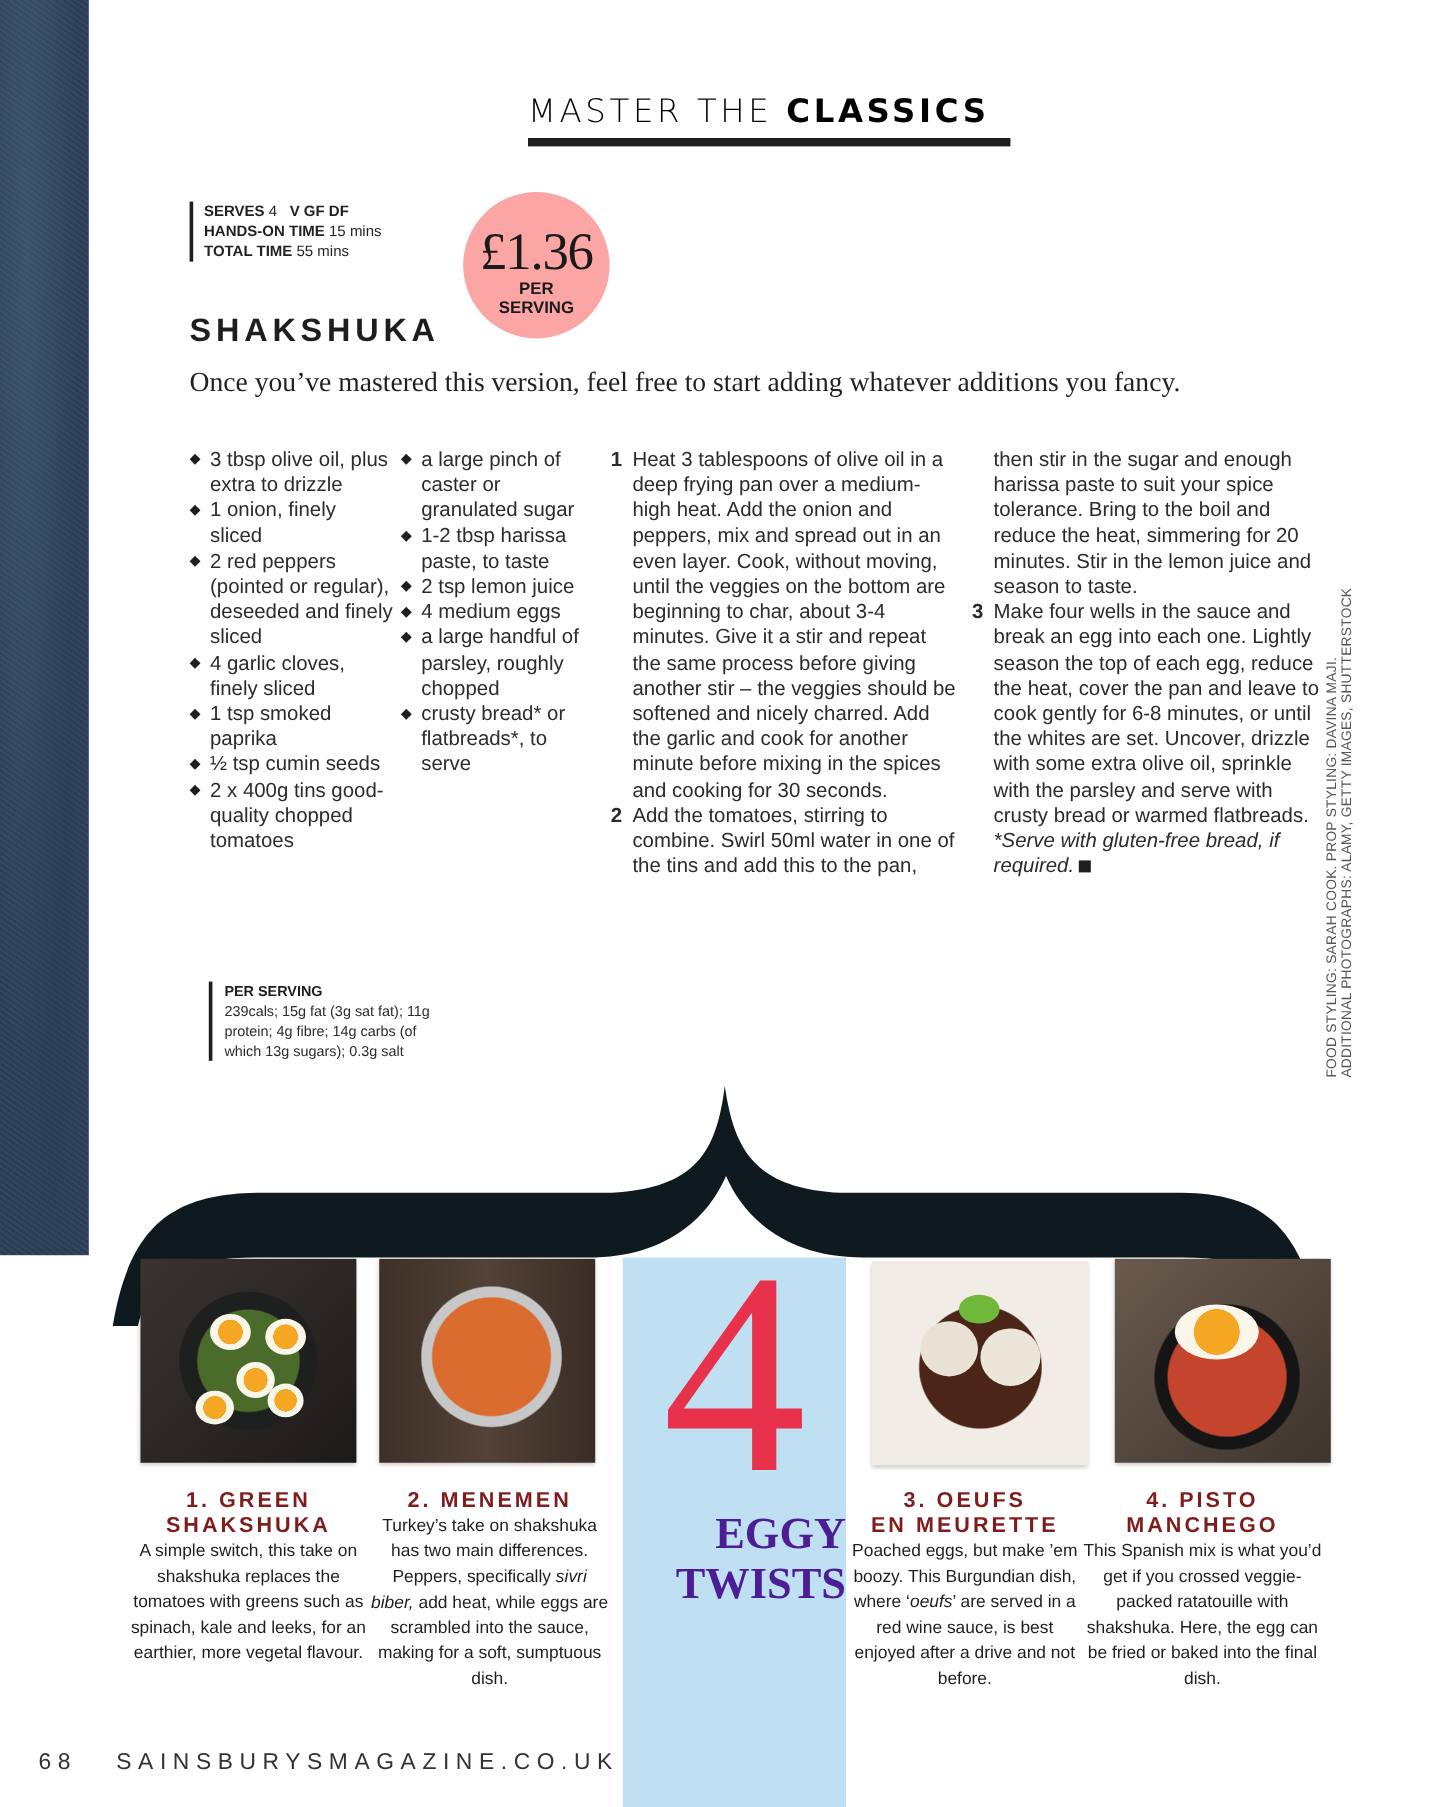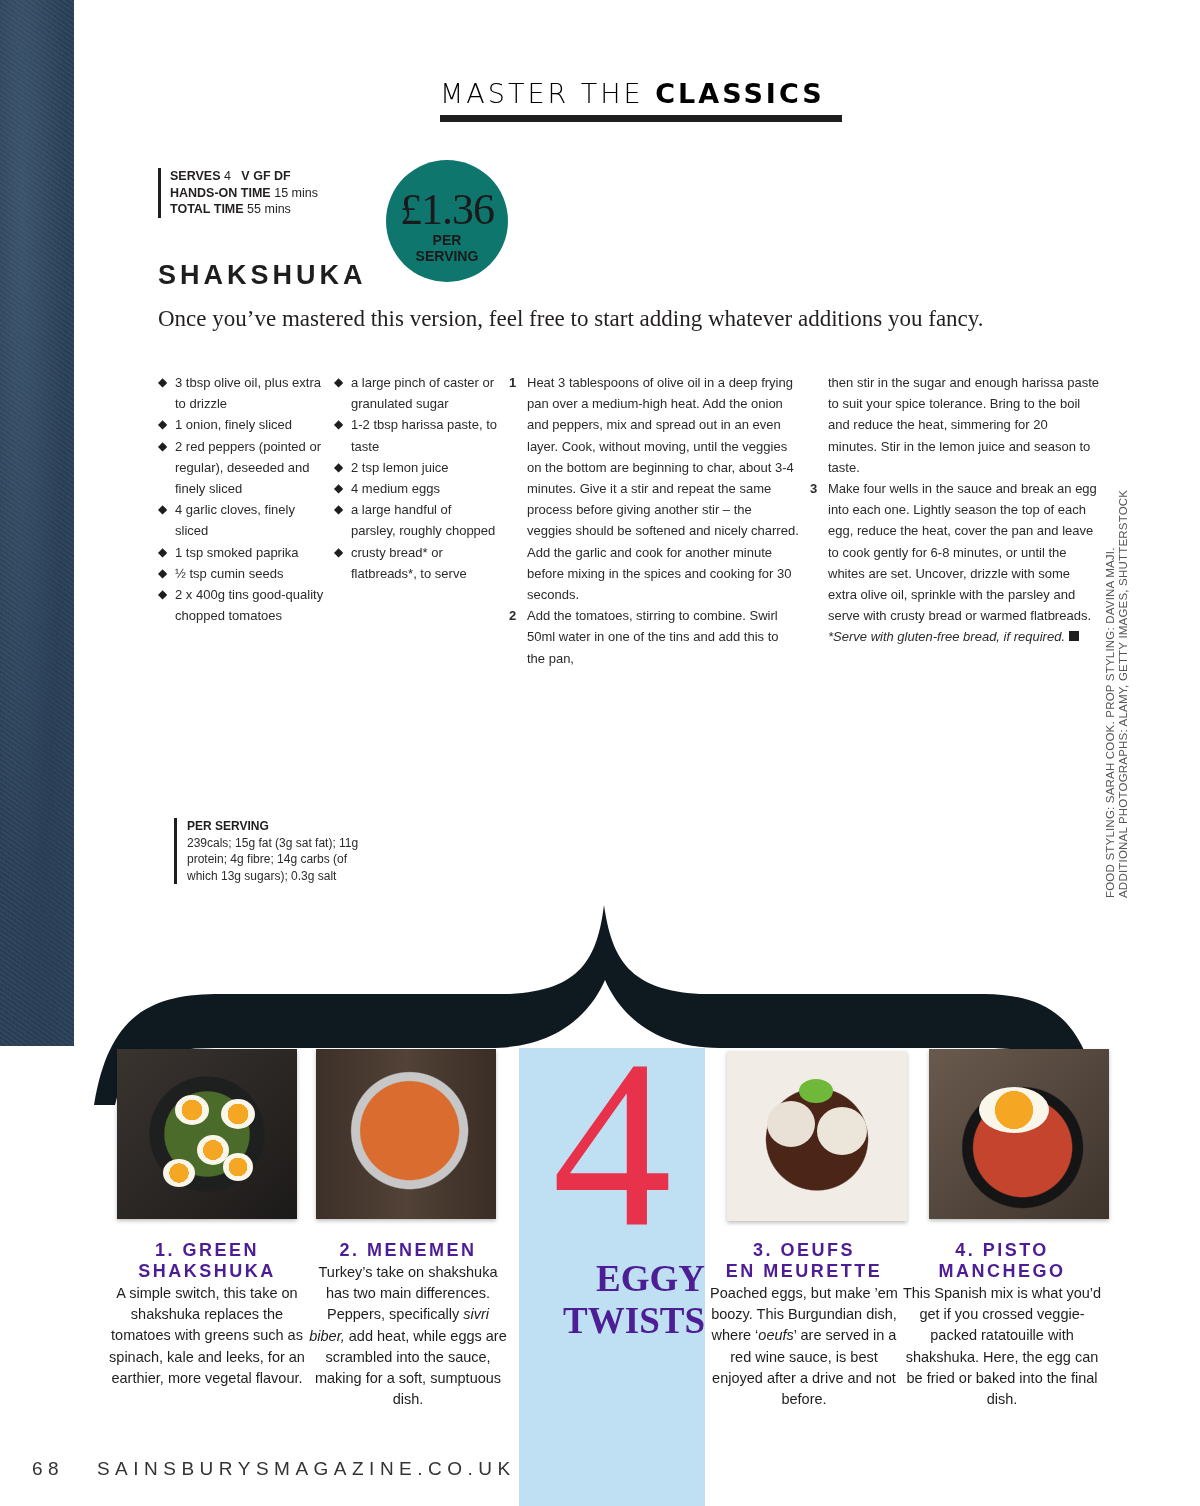--- a/index.html
+++ b/index.html
@@ -17,28 +17,28 @@
 
   .header { position: absolute; left: 440px; top: 78px; width: 404px; }
   .header-text { font-family: "DejaVu Sans", sans-serif; font-size: 27px; letter-spacing: 3px; color: #000000; white-space: nowrap; }
   .header-text .light { font-weight: 300; }
   .header-text .bold { font-weight: 700; }
   .header-rule { height: 7px; background: #1e1e1e; margin-top: 6px; width: 402px; }
 
   .meta { position: absolute; left: 158px; top: 168px; border-left: 3px solid #1e1e1e; padding-left: 9px; font-size: 12.5px; line-height: 16.5px; }
   .meta b { font-weight: 700; }
 
-  .price { position: absolute; left: 386px; top: 160px; width: 122px; height: 122px; border-radius: 50%; background: #0f766e; text-align: center; }
+  .price { position: absolute; left: 386px; top: 160px; width: 122px; height: 122px; border-radius: 50%; background: #fca5a5; text-align: center; }
   .price-amount { font-family: "Liberation Serif", serif; font-size: 44px; line-height: 44px; margin-top: 28px; color: #1a1a1a; letter-spacing: -1px; }
   .price-label { font-size: 14px; font-weight: 700; line-height: 16px; color: #1a1a1a; }
 
   .title { position: absolute; left: 158px; top: 260px; font-size: 27px; font-weight: 700; letter-spacing: 4px; color: #1e1e1e; }
   .intro { position: absolute; left: 158px; top: 306px; font-family: "Liberation Serif", serif; font-size: 23px; color: #231f20; white-space: nowrap; }
 
-  .col { position: absolute; font-size: 13px; line-height: 21.2px; color: #2b2b2b; }
+  .col { position: absolute; font-size: 17px; line-height: 21.2px; color: #2b2b2b; }
   .ing { list-style: none; }
   .ing li { position: relative; padding-left: 17px; }
   .ing li::before { content: "\25C6"; position: absolute; left: 0; top: 0; font-size: 12px; color: #1e1e1e; }
   .col-ing1 { left: 158px; top: 372px; width: 170px; }
   .col-ing2 { left: 334px; top: 372px; width: 165px; }
 
   .method { list-style: none; }
   .method li { position: relative; padding-left: 18px; }
   .step-num { position: absolute; left: 0; top: 0; font-weight: 700; }
   .col-m1 { left: 509px; top: 372px; width: 290px; }
@@ -63,21 +63,21 @@
   .eggy-label { position: absolute; left: 519px; top: 1258px; width: 186px; text-align: right; font-family: "Liberation Serif", serif; font-weight: 700; font-size: 37px; line-height: 42px; color: #4c1d95; }
 
   .photo { position: absolute; width: 180px; height: 170px; overflow: hidden; box-shadow: 0 2px 4px rgba(0,0,0,0.25); }
   .photo-1 { left: 117px; top: 1049px; background: radial-gradient(circle at 50% 50%, #4a6b2a 0 34%, #1e1f1f 35% 46%, transparent 47%), linear-gradient(135deg, #3a3430, #1c1a19); }
   .photo-2 { left: 316px; top: 1049px; background: radial-gradient(circle at 52% 48%, #d96c2e 0 38%, #c7c7c7 39% 45%, transparent 46%), linear-gradient(90deg, #3d3028, #524237 50%, #3a2d25); }
   .photo-3 { left: 727px; top: 1051px; background: radial-gradient(circle at 50% 52%, #4a2518 0 40%, #f1ece6 41%), #f3efea; }
   .photo-4 { left: 929px; top: 1049px; background: radial-gradient(circle at 52% 58%, #c4442e 0 36%, #151515 37% 44%, transparent 45%), linear-gradient(135deg, #6a5a4e, #3e342c); }
   .egg { position: absolute; border-radius: 50%; background: radial-gradient(circle, #f5a623 0 45%, #fbf6ea 46%); }
 
   .twist { position: absolute; top: 1240px; width: 200px; text-align: center; }
-  .twist-title { font-size: 18px; font-weight: 700; letter-spacing: 2.5px; line-height: 21px; color: #4c1d95; }
+  .twist-title { font-size: 18px; font-weight: 700; letter-spacing: 2.5px; line-height: 21px; color: #7f1d1d; }
   .twist-body { font-size: 14.5px; line-height: 21.2px; color: #1e1e1e; margin-top: 1px; }
   .twist-1 { left: 107px; } .twist-2 { left: 308px; } .twist-3 { left: 704px; } .twist-4 { left: 902px; }
 
   .footer { position: absolute; left: 32px; top: 1458px; font-size: 19px; letter-spacing: 5.5px; color: #333; white-space: nowrap; }
   .footer .page-num { margin-right: 22px; }
 </style>
 </head>
 <body>
 
 <div class="slate"></div>

